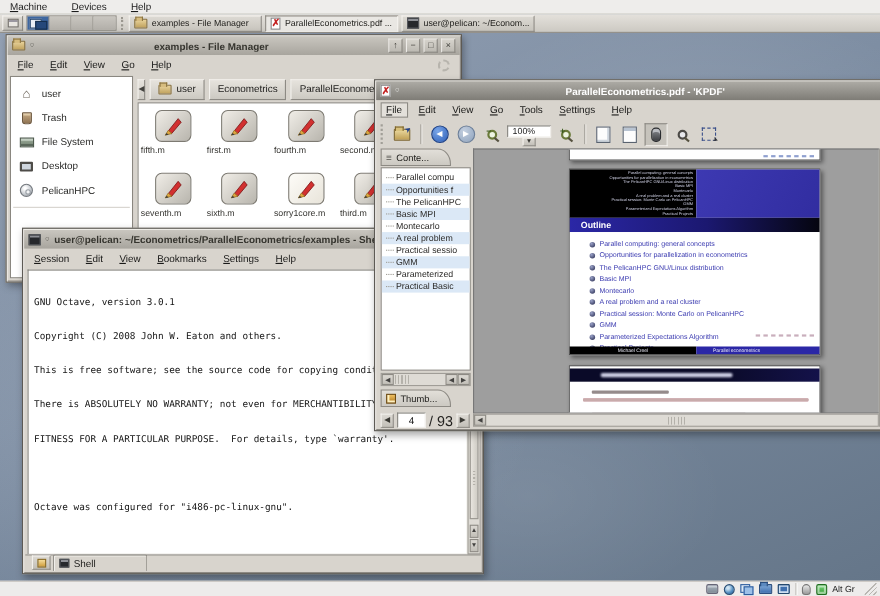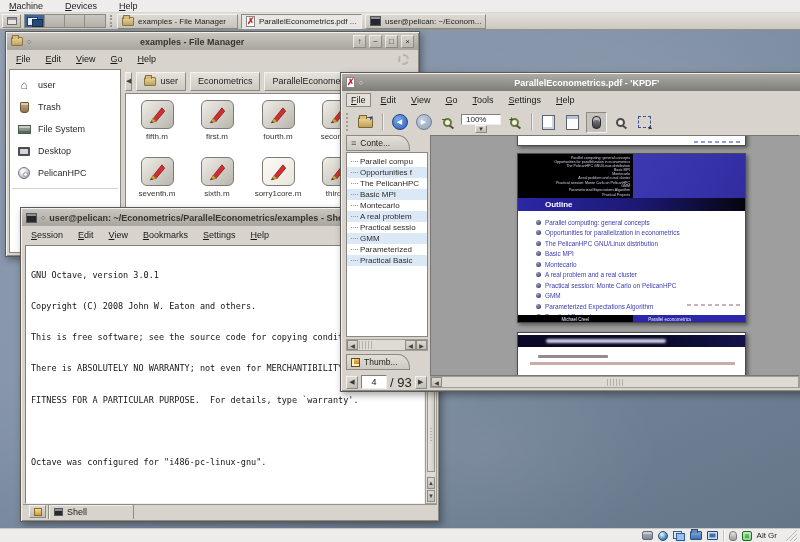--- a/index.html
+++ b/index.html
@@ -89,21 +89,21 @@
   .ico-desktop { width:12px; height:9px; background:#cfd6de; border:2px solid #4e4c48; border-radius:1px; }
   .ico-fs { width:13px; height:9px; background:linear-gradient(#9fae9d,#6f7f6e); border:1px solid #4e5a4e; box-shadow:inset 0 2px 0 #c3cfc2, inset 0 -2px 0 #5a675a; }
   .ico-cdrom { width:12px; height:12px; border-radius:50%; background:radial-gradient(circle at 38% 32%, #ffffff 10%, #c9cdd2 55%, #8e949b); border:1px solid #73787e; position:relative; }
   .ico-cdrom::before { content:""; position:absolute; left:4px; top:4px; width:3px; height:3px; border-radius:50%; background:#f2f3f5; border:1px solid #9aa0a6; }
   .fm-sep { border-top:1px solid #d5d2cc; margin:4px 2px; }
   .fm-main { flex:1; margin-left:4px; display:flex; flex-direction:column; min-width:0; }
   .crumbbar { height:24px; display:flex; align-items:center; gap:4px; }
   .crumb, .crumb-back { height:19px; border:1px solid; border-color:#f4f2ee #8d8a84 #8d8a84 #f4f2ee; background:linear-gradient(#e6e3dd,#ccc9c2); font-size:9px; color:#22211f; display:flex; align-items:center; gap:4px; padding:0 7px; white-space:nowrap; }
   .crumb-back { width:16px; padding:0; justify-content:center; font-size:7px; color:#44433f; }
   .fm-icons { flex:1; background:#fff; border:1px solid #8a8780; position:relative; overflow:hidden; }
-  .fcell { position:absolute; width:58px; text-align:center; }
+  .fcell { position:absolute; width:58px; text-align:left; }
   .ftile { width:33px; height:29px; margin:0 auto; background:linear-gradient(135deg,#f0ede7,#b8b5ad); border:1px solid #7d7a72; border-radius:6px; display:flex; align-items:center; justify-content:center; }
   .ftile.light { background:linear-gradient(135deg,#fdfcf8,#e8e4da); }
   .flabel { font-size:8px; color:#34332f; margin-top:3px; white-space:nowrap; }
   
   #term-win { left:20px; top:207px; width:420px; height:315px; z-index:3; }
   .term-screen { position:absolute; left:4px; right:14px; top:37px; bottom:17px; background:#fff; border:1px solid; border-color:#82807a #f0eeea #f0eeea #82807a; overflow:hidden; }
   .term-text { padding:3px 0 0 5px; font-family:"DejaVu Sans Mono",monospace; font-size:8.5px; line-height:10.4px; color:#141414; white-space:pre; }
   .tline { height:10.4px; }
   .term-scroll { position:absolute; right:2px; top:37px; bottom:17px; width:12px; background:#dedbd5; border:1px solid #a09d97; }
   .tthumb { position:absolute; left:1px; right:1px; top:1px; height:225px; background:linear-gradient(90deg,#e8e5df,#cfccc5); border:1px solid #97948e; }
@@ -162,21 +162,21 @@
   .kmh-grip { position:absolute; left:50%; top:2px; width:16px; height:7px; transform:translateX(-50%); background:repeating-linear-gradient(90deg,#b4b1aa 0 1px, transparent 1px 3px); }
   .kvscroll { width:12px; flex:none; background:#dedbd5; border:1px solid #a09d97; position:relative; }
   .page { position:absolute; width:229px; left:86px; background:#fff; border:1px solid #4a4a4a; box-shadow:2px 2px 4px rgba(0,0,0,.45); }
   #page3 { top:-30px; height:40px; }
   .p3-nav { position:absolute; right:5px; bottom:2px; display:flex; gap:3px; }
   .p3-nav span { width:4px; height:2px; background:#8fa0d0; }
   #page4 { top:17px; height:170px; }
   .minitoc-block { position:absolute; left:0; top:0; width:115px; height:44px; background:#000; overflow:hidden; }
   .minitoc { position:absolute; right:3px; top:2px; width:178px; transform:scale(0.6); transform-origin:top right; text-align:right; color:#d4d5ea; font-size:6px; line-height:1.13; white-space:nowrap; }
   .slide-bluecorner { position:absolute; left:115px; right:0; top:0; height:44px; background:linear-gradient(120deg,#3d39b2,#312da0); }
-  .slide-title { position:absolute; left:0; right:0; top:44px; height:13px; background:linear-gradient(90deg,#2b27a6 0%, #1b1870 55%, #05050f 100%); color:#fff; font-size:8px; font-weight:bold; display:flex; align-items:center; padding-left:27px; }
+  .slide-title { position:absolute; left:0; right:0; top:44px; height:13px; background:linear-gradient(90deg,#2b27a6 0%, #1b1870 55%, #05050f 100%); color:#fff; font-size:8px; font-weight:bold; display:flex; align-items:center; padding-left:10px; }
   .slide-body { position:absolute; left:0; right:0; top:57px; bottom:7px; background:#fff; padding:6px 0 0 18px; }
   .srow { display:flex; align-items:center; gap:4px; height:10.5px; }
   .sdot { width:5px; height:5px; border-radius:50%; background:radial-gradient(circle at 35% 30%, #9aa2c8, #23264a); flex:none; }
   .stxt { font-size:6.4px; color:#3b3bb0; white-space:nowrap; }
   .slide-nav { position:absolute; right:5px; bottom:9px; display:flex; gap:3px; }
   .slide-nav span { width:4px; height:2px; background:#c9aebc; }
   .slide-footer { position:absolute; left:0; right:0; bottom:0; height:7px; display:flex; }
   .sf-left { width:115px; background:#000; color:#e8e8f4; display:flex; align-items:center; justify-content:center; }
   .sf-right { flex:1; background:#2b27a6; color:#e8e8f4; display:flex; align-items:center; justify-content:flex-start; padding-left:8px; }
   .sf-txt { font-size:6px; transform:scale(0.75); white-space:nowrap; }

